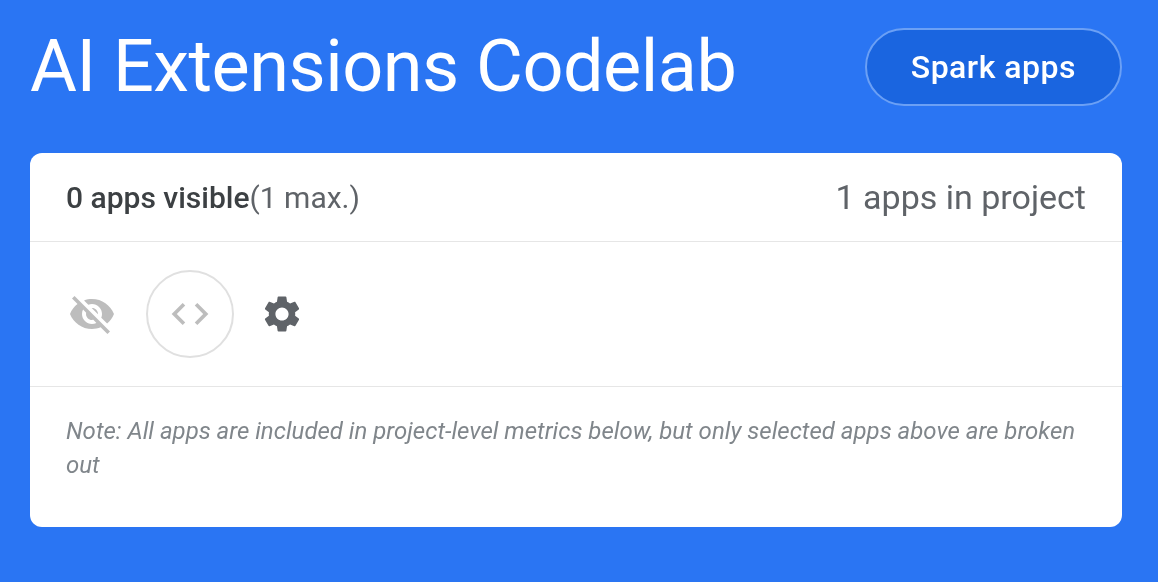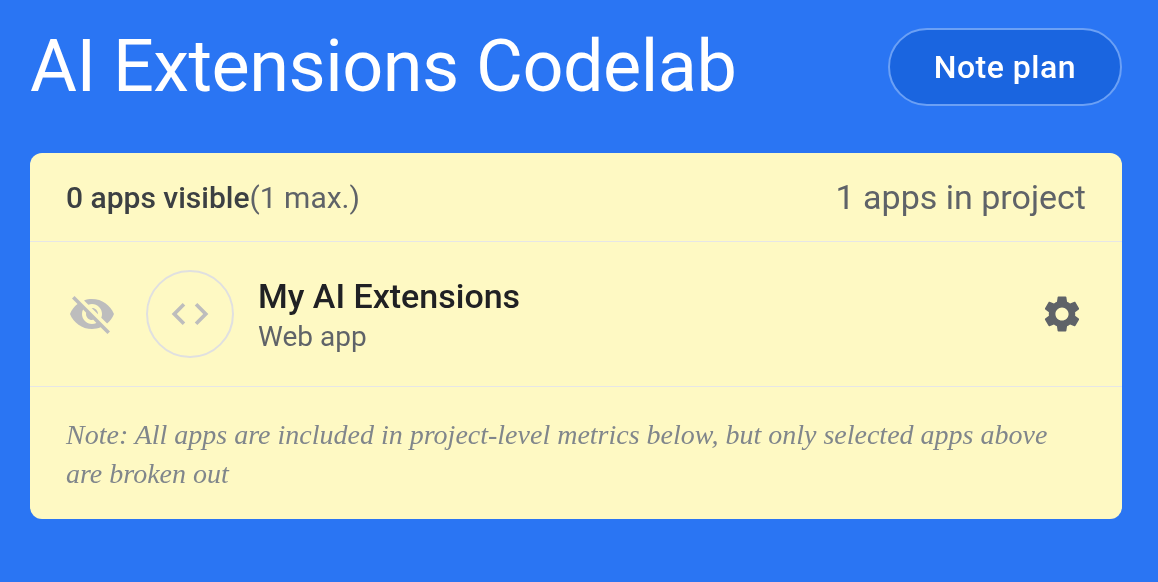--- a/index.html
+++ b/index.html
@@ -33,21 +33,21 @@
       border: 2px solid #6ba0f5;
       border-radius: 40px;
       padding: 18px 44px;
       font-size: 32px;
       font-weight: 500;
       cursor: pointer;
       font-family: inherit;
       letter-spacing: 0.5px;
     }
     .card {
-      background: #fef9c3;
+      background: #ffffff;
       border-radius: 12px;
       margin: 24px 36px 12px 30px;
       overflow: hidden;
     }
     .card-header {
       display: flex;
       justify-content: space-between;
       align-items: center;
       padding: 24px 36px;
       border-bottom: 1px solid #e6e6e6;
@@ -107,34 +107,33 @@
     .gear-icon {
       width: 48px;
       height: 48px;
       display: flex;
       align-items: center;
       justify-content: center;
       cursor: pointer;
       color: #5f6368;
     }
     .note {
-      padding: 28px 36px 26px 36px;
-      font-size: 28px;
+      padding: 28px 36px 45px 36px;
+      font-size: 24px;
       font-style: italic;
       color: #80868b;
       line-height: 1.4;
-      font-family: Liberation Serif, serif;
     }
   </style>
 </head>
 <body>
 
 <div class="header">
   <h1 class="title">AI Extensions Codelab</h1>
-  <button class="plan-button">Note plan</button>
+  <button class="plan-button">Spark apps</button>
 </div>
 
 <div class="card">
   <div class="card-header">
     <div class="visible-apps">
       <span class="count">0 apps visible</span><span>(1 max.)</span>
     </div>
     <div class="apps-in-project">1 apps in project</div>
   </div>
 
@@ -142,24 +141,20 @@
     <div class="eye-icon">
       <svg width="48" height="48" viewBox="0 0 24 24" fill="currentColor">
         <path d="M12 7c2.76 0 5 2.24 5 5 0 .65-.13 1.26-.36 1.83l2.92 2.92c1.51-1.26 2.7-2.89 3.43-4.75-1.73-4.39-6-7.5-11-7.5-1.4 0-2.74.25-3.98.7l2.16 2.16C10.74 7.13 11.35 7 12 7zM2 4.27l2.28 2.28.46.46C3.08 8.3 1.78 10.02 1 12c1.73 4.39 6 7.5 11 7.5 1.55 0 3.03-.3 4.38-.84l.42.42L19.73 22 21 20.73 3.27 3 2 4.27zM7.53 9.8l1.55 1.55c-.05.21-.08.43-.08.65 0 1.66 1.34 3 3 3 .22 0 .44-.03.65-.08l1.55 1.55c-.67.33-1.41.53-2.2.53-2.76 0-5-2.24-5-5 0-.79.2-1.53.53-2.2zm4.31-.78l3.15 3.15.02-.16c0-1.66-1.34-3-3-3l-.17.01z"></path>
       </svg>
     </div>
     <div class="code-circle">
       <svg width="44" height="44" viewBox="0 0 24 24" fill="currentColor">
         <path d="M9.4 16.6L4.8 12l4.6-4.6L8 6l-6 6 6 6 1.4-1.4zm5.2 0l4.6-4.6-4.6-4.6L16 6l6 6-6 6-1.4-1.4z"></path>
       </svg>
     </div>
-    <div class="app-info">
-      <div class="app-name">My AI Extensions</div>
-      <div class="app-type">Web app</div>
-    </div>
     <div class="gear-icon">
       <svg width="44" height="44" viewBox="0 0 24 24" fill="currentColor">
         <path d="M19.14,12.94c0.04-0.3,0.06-0.61,0.06-0.94c0-0.32-0.02-0.64-0.07-0.94l2.03-1.58c0.18-0.14,0.23-0.41,0.12-0.61 l-1.92-3.32c-0.12-0.22-0.37-0.29-0.59-0.22l-2.39,0.96c-0.5-0.38-1.03-0.7-1.62-0.94L14.4,2.81c-0.04-0.24-0.24-0.41-0.48-0.41 h-3.84c-0.24,0-0.43,0.17-0.47,0.41L9.25,5.35C8.66,5.59,8.12,5.92,7.63,6.29L5.24,5.33c-0.22-0.08-0.47,0-0.59,0.22L2.74,8.87 C2.62,9.08,2.66,9.34,2.86,9.48l2.03,1.58C4.84,11.36,4.8,11.69,4.8,12s0.02,0.64,0.07,0.94l-2.03,1.58 c-0.18,0.14-0.23,0.41-0.12,0.61l1.92,3.32c0.12,0.22,0.37,0.29,0.59,0.22l2.39-0.96c0.5,0.38,1.03,0.7,1.62,0.94l0.36,2.54 c0.05,0.24,0.24,0.41,0.48,0.41h3.84c0.24,0,0.44-0.17,0.47-0.41l0.36-2.54c0.59-0.24,1.13-0.56,1.62-0.94l2.39,0.96 c0.22,0.08,0.47,0,0.59-0.22l1.92-3.32c0.12-0.22,0.07-0.47-0.12-0.61L19.14,12.94z M12,15.6c-1.98,0-3.6-1.62-3.6-3.6 s1.62-3.6,3.6-3.6s3.6,1.62,3.6,3.6S13.98,15.6,12,15.6z"></path>
       </svg>
     </div>
   </div>
 
   <div class="note">Note: All apps are included in project-level metrics below, but only selected apps above are broken out</div>
 </div>
 

